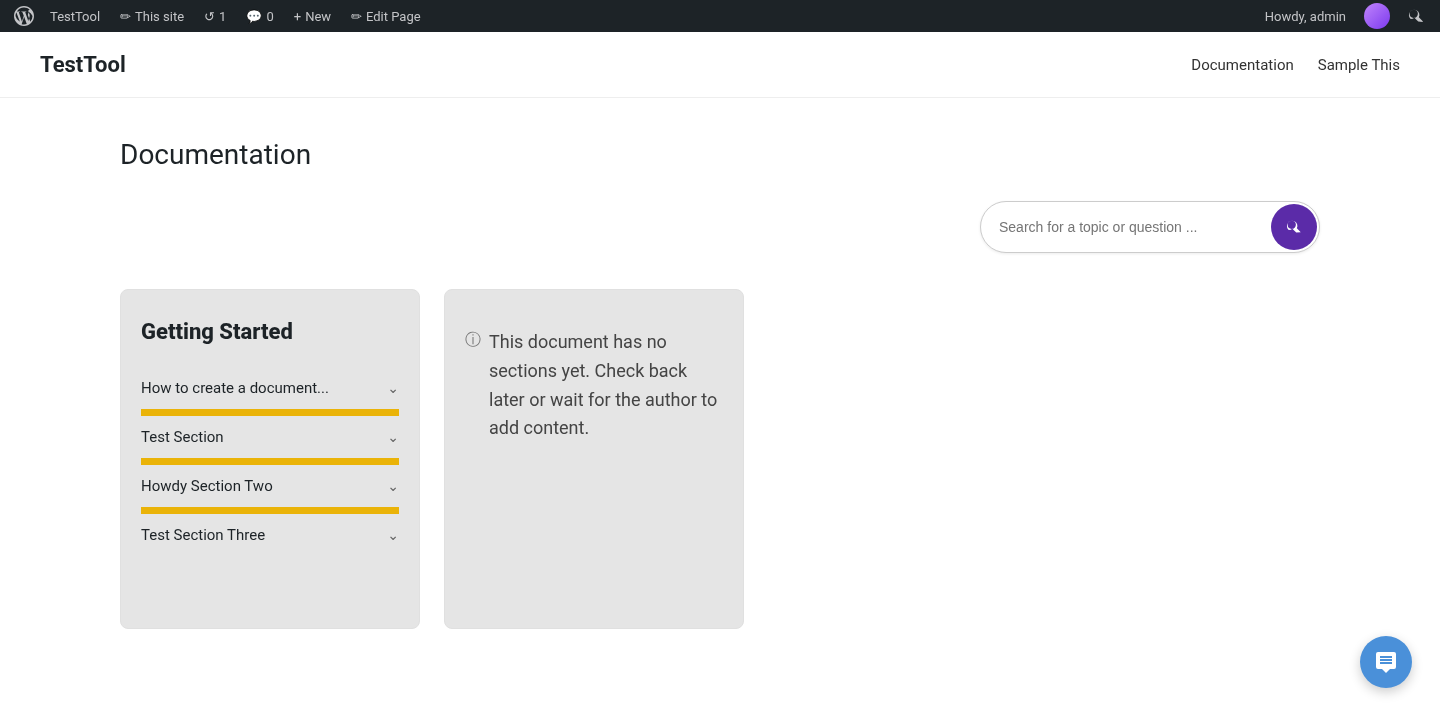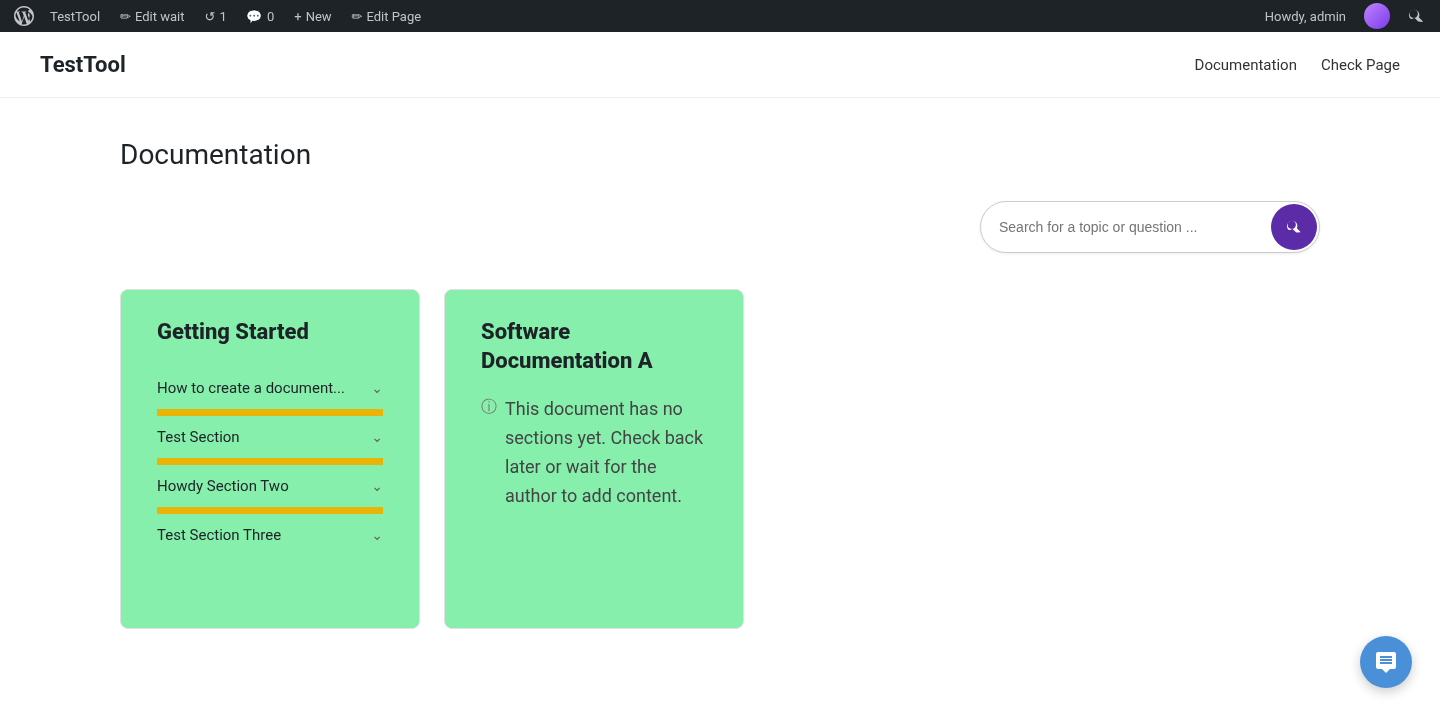--- a/index.html
+++ b/index.html
@@ -146,24 +146,24 @@
     }
     .search-btn svg { fill: #fff; width: 18px; height: 18px; }
 
     
     .cards-container {
       display: flex;
       gap: 24px;
       flex-wrap: wrap;
     }
     .card {
-      background: #86efac;
+      background: #e5e5e5;
       border: 1px solid #e0e0e0;
       border-radius: 8px;
-      padding: 28px 36px 20px;
+      padding: 28px 20px 20px;
       width: 300px;
       min-height: 340px;
     }
     .card-title {
       font-size: 22px;
       font-weight: 800;
       color: #1d2327;
       margin-bottom: 20px;
       line-height: 1.3;
     }
@@ -237,21 +237,21 @@
       <path d="M10 0C4.477 0 0 4.477 0 10s4.477 10 10 10 10-4.477 10-10S15.523 0 10 0zM1.5 10a8.5 8.5 0 0 1 .83-3.67L5.9 15.68A8.51 8.51 0 0 1 1.5 10zm8.5 8.5a8.47 8.47 0 0 1-2.37-.34l2.52-7.32 2.58 7.07a.9.9 0 0 0 .07.13A8.48 8.48 0 0 1 10 18.5zm1.16-12.36c.51-.03.97-.08.97-.08a.32.32 0 0 0-.05-.63s-1.37.1-2.26.1c-.83 0-2.23-.1-2.23-.1a.32.32 0 0 0-.04.63s.44.05.9.08l1.34 3.66-1.88 5.63-3.12-9.29c.5-.03.96-.08.96-.08a.32.32 0 0 0-.05-.63s-1.37.1-2.26.1h-.55A8.5 8.5 0 0 1 10 1.5c2.22 0 4.24.85 5.76 2.24h-.14c-.83 0-1.42.73-1.42 1.51 0 .7.4 1.29.83 1.99.32.56.7 1.28.7 2.32 0 .72-.28 1.56-.64 2.72l-.84 2.8-3.09-9.04zm5.23 9.93-2.55-7.15c.43-1.08.57-1.94.57-2.72 0-.28-.02-.54-.05-.78A8.5 8.5 0 0 1 18.5 10a8.47 8.47 0 0 1-2.11 5.57v-.5z"></path>
     </svg>
   </div>
 
   <div class="admin-bar-item">
     <span>TestTool</span>
   </div>
 
   <div class="admin-bar-item">
     <span>✏</span>
-    <span>Edit wait</span>
+    <span>This site</span>
   </div>
 
   <div class="admin-bar-item">
     <span>↺</span>
     <span>1</span>
   </div>
 
   <div class="admin-bar-item">
     <span>💬</span>
     <span>0</span>
@@ -278,21 +278,21 @@
     <svg viewBox="0 0 24 24" width="18" height="18" fill="currentColor">
         <path d="M21 19l-5.2-5.2A7 7 0 1 0 5 16a7 7 0 0 0 4.8-1.8L15 19.4l6 .6zM3.5 9A5.5 5.5 0 1 1 9 14.5 5.51 5.51 0 0 1 3.5 9z"></path>
       </svg>
   </div>
 </div>
 
 <div id="site-header">
   <div class="site-title">TestTool</div>
   <nav class="site-nav">
     <a class="nav-link">Documentation</a>
-    <a class="nav-link">Check Page</a>
+    <a class="nav-link">Sample This</a>
   </nav>
 </div>
 
 <div id="main">
   <h1 class="page-title">Documentation</h1>
 
   <div class="search-container">
     <div class="search-wrapper">
       <input class="search-input" type="text" placeholder="Search for a topic or question ..." style="">
       <button class="search-btn">
@@ -321,21 +321,20 @@
           <span class="chevron-icon">⌄</span>
         </div>
         <div class="section-item">
           <span class="section-label">Test Section Three</span>
           <span class="chevron-icon">⌄</span>
         </div>
       </div>
     </div>
 
     <div class="card">
-      <div class="card-title">Software Documentation A</div>
       <div class="info-box">
         <span class="info-icon">ⓘ</span>
         <span class="info-text">This document has no sections yet. Check back later or wait for the author to add content.</span>
       </div>
     </div>
 
   </div>
 </div>
 
 <div class="chat-fab">

